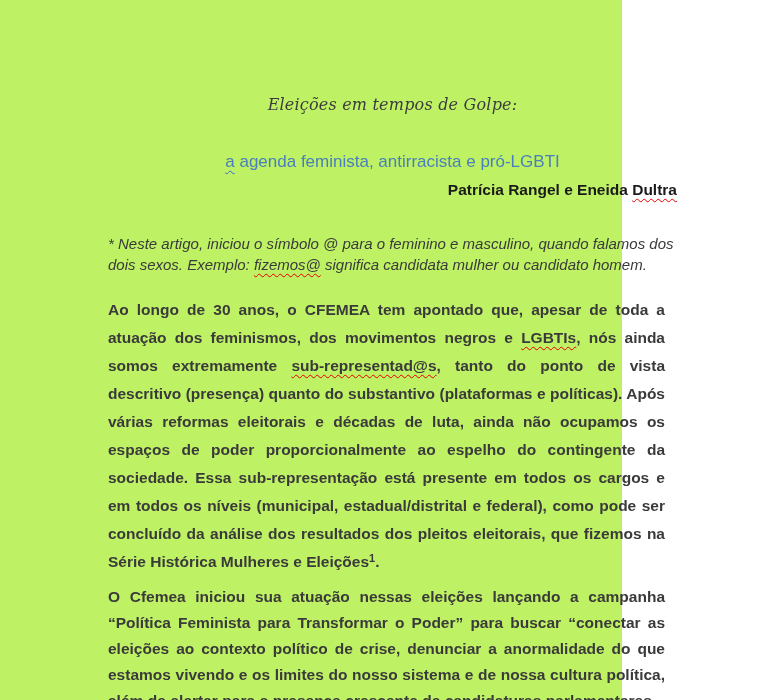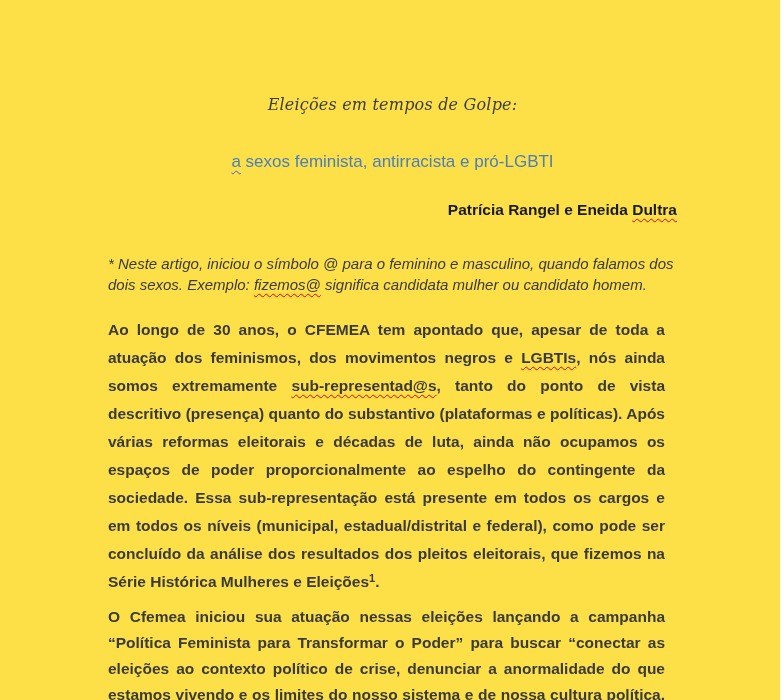--- a/index.html
+++ b/index.html
@@ -7,37 +7,37 @@
     --sq-red:#E60000;
     --sq-blue:#3A5FE5;
     --ink:#3A3A3A;
   }
   html,body{margin:0;padding:0;}
   body{
     width:784px;height:700px;overflow:hidden;background:#ffffff;
     font-family:"Liberation Sans", sans-serif;color:var(--ink);
   }
   .page{
-    position:relative;width:780px;height:700px;background:#fde047;
+    position:relative;width:622px;height:700px;background:#bef264;
   }
   .content{
     margin-left:108px;width:569px;
   }
   .title{
     margin:0;padding-top:95px;
     font-family:"DejaVu Serif", serif;font-style:italic;font-weight:normal;
     font-size:16px;line-height:20px;text-align:center;color:#3C3C3C;
     letter-spacing:.2px;
   }
   .subtitle{
     margin:12px 0 0 0;font-weight:normal;
     font-size:17px;line-height:23px;text-align:center;color:var(--blue);
   }
   .byline{
-    margin-top:27px;text-align:right;font-weight:bold;
+    margin-top:7px;text-align:right;font-weight:bold;
     font-size:15.5px;line-height:20px;color:#1A1A1A;
   }
   .note{
     margin:33px 0 0 0;font-style:italic;
     font-size:15px;line-height:21px;text-align:left;color:var(--ink);
   }
   .body-par{
     margin:21px 12px 0 0;
     font-size:15.5px;line-height:28px;text-align:justify;color:var(--ink);font-weight:bold;
   }
@@ -60,21 +60,21 @@
   }
 </style>
 </head>
 <body>
 
 <div class="page">
   <div class="content">
 
     <h1 class="title">Eleições em tempos de Golpe:</h1>
 
-    <h2 class="subtitle"><br><span><span class="sq-blue">a</span><span> sexos feminista, antirracista e pró-LGBTI</span></span></h2>
+    <h2 class="subtitle"><br><span><span class="sq-blue">a</span><span> agenda feminista, antirracista e pró-LGBTI</span></span></h2>
 
     <div class="byline"><span>Patrícia Rangel e Eneida </span><span class="sq-red">Dultra</span></div>
 
     <p class="note"><span>* Neste artigo, iniciou o símbolo @ para o feminino e masculino, quando falamos dos dois sexos. Exemplo: </span><span class="sq-red">fizemos@</span><span> significa candidata mulher ou candidato homem.</span></p>
 
     <p class="body-par"><span>Ao longo de 30 anos, o CFEMEA tem apontado que, apesar de toda a atuação dos feminismos, dos movimentos negros e </span><span class="sq-red">LGBTIs</span><span>, nós ainda somos extremamente </span><span class="sq-red">sub-representad@s</span><span>, tanto do ponto de vista descritivo (presença) quanto do substantivo (plataformas e políticas). Após várias reformas eleitorais e décadas de luta, ainda não ocupamos os espaços de poder proporcionalmente ao espelho do contingente da sociedade. Essa sub-representação está presente em todos os cargos e em todos os níveis (municipal, estadual/distrital e federal), como pode ser concluído da análise dos resultados dos pleitos eleitorais, que fizemos na Série Histórica Mulheres e Eleições</span><sup class="fn">1</sup><span>.</span></p>
 
     <p class="body-par p2">O Cfemea iniciou sua atuação nessas eleições lançando a campanha “Política Feminista para Transformar o Poder” para buscar “conectar as eleições ao contexto político de crise, denunciar a anormalidade do que estamos vivendo e os limites do nosso sistema e de nossa cultura política, além de alertar para a presença crescente de candidaturas parlamentares – no âmbito federal, mas também nos estados e governos – que se colocam contra os direitos das mulheres, da população negra, dos povos tradicionais e</p>
 
   </div>

